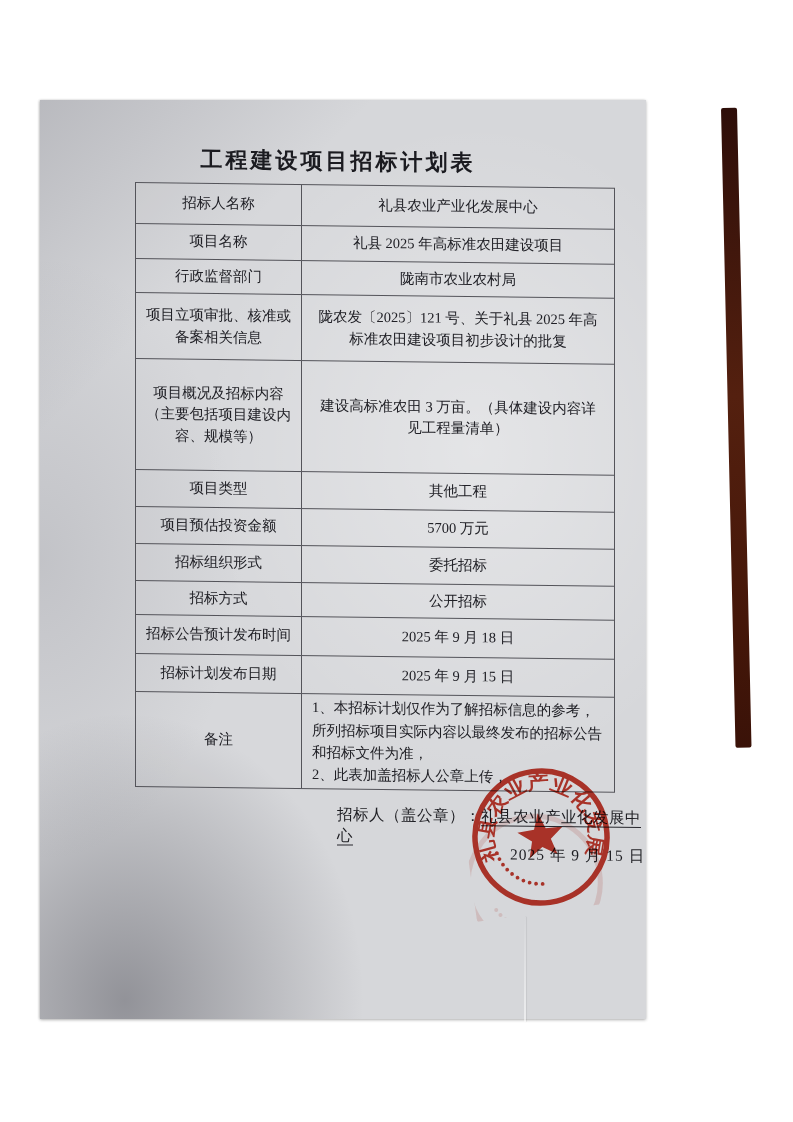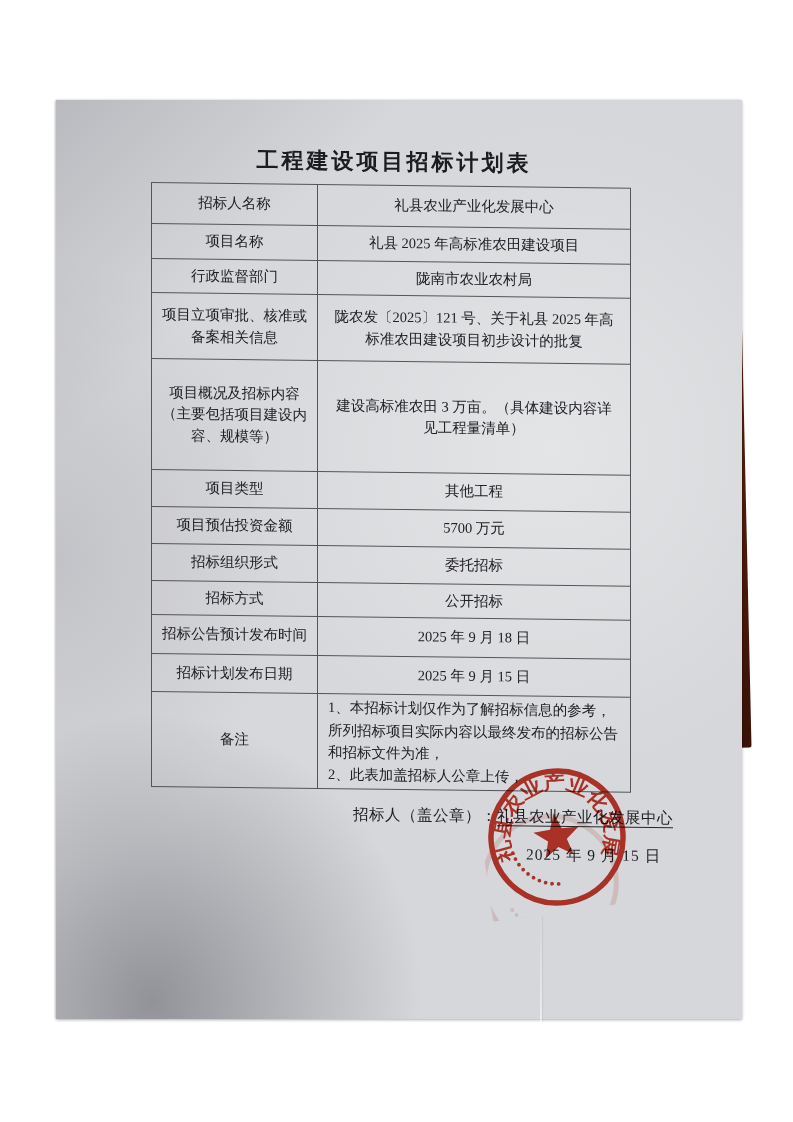--- a/index.html
+++ b/index.html
@@ -5,21 +5,21 @@
   html,body{margin:0;padding:0;background:#ffffff;}
   .photo{position:relative;width:793px;height:1122px;background:#ffffff;overflow:hidden;
          font-family:"Liberation Serif","DejaVu Serif",serif;}
 
   
   .edge-strip{position:absolute;left:721px;top:108px;width:16px;height:640px;
               background:linear-gradient(to bottom,#2e0e09,#54200f 45%,#451709 80%,#3a1208);
               transform-origin:top left;transform:rotate(-1.3deg);border-radius:2px;}
 
   
-  .paper{position:absolute;left:56px;top:100px;width:686px;height:919px;
+  .paper{position:absolute;left:40px;top:100px;width:606px;height:919px;
          background:
            radial-gradient(ellipse 58% 46% at 14% 98%, rgba(52,52,62,.42), rgba(52,52,62,0) 68%),
            radial-gradient(ellipse 55% 55% at 0% 50%, rgba(90,90,102,.16), rgba(90,90,102,0) 60%),
            linear-gradient(135deg, rgba(70,70,82,.20), rgba(70,70,82,0) 22%),
            radial-gradient(ellipse 70% 55% at 72% 38%, rgba(255,255,255,.32), rgba(255,255,255,0) 65%),
            #d6d7da;
          box-shadow:0 1px 3px rgba(0,0,0,.28), -1px 0 2px rgba(0,0,0,.12);}
 
   .content{position:absolute;inset:0;transform:skewY(.7deg);transform-origin:100px 0;color:#1d1d22;}
 

